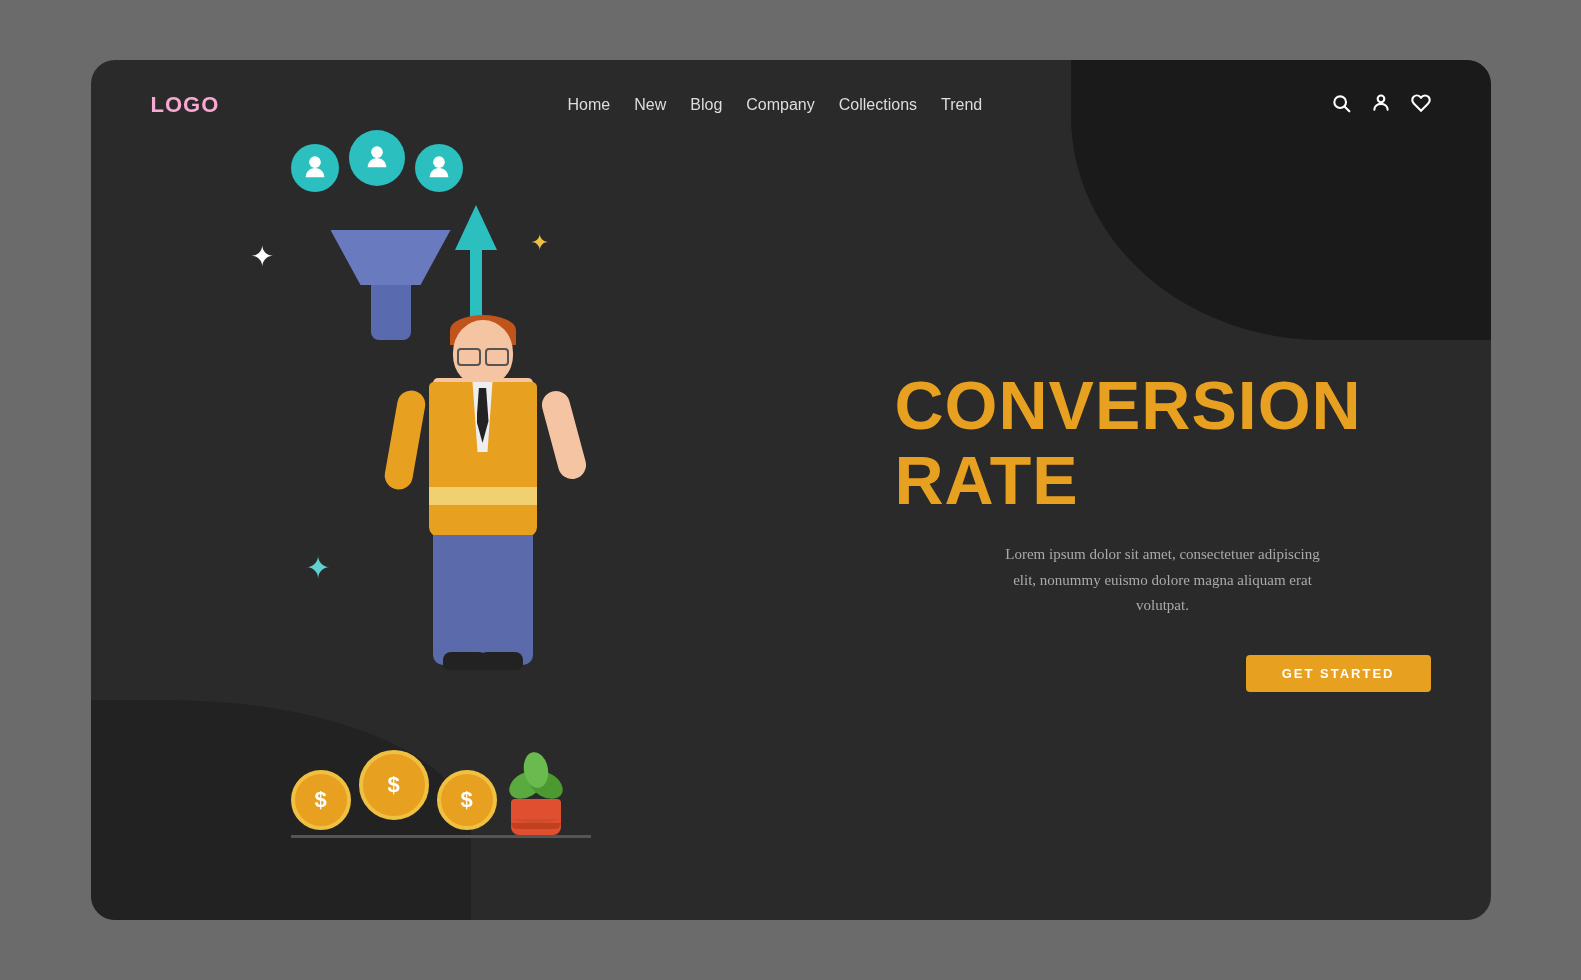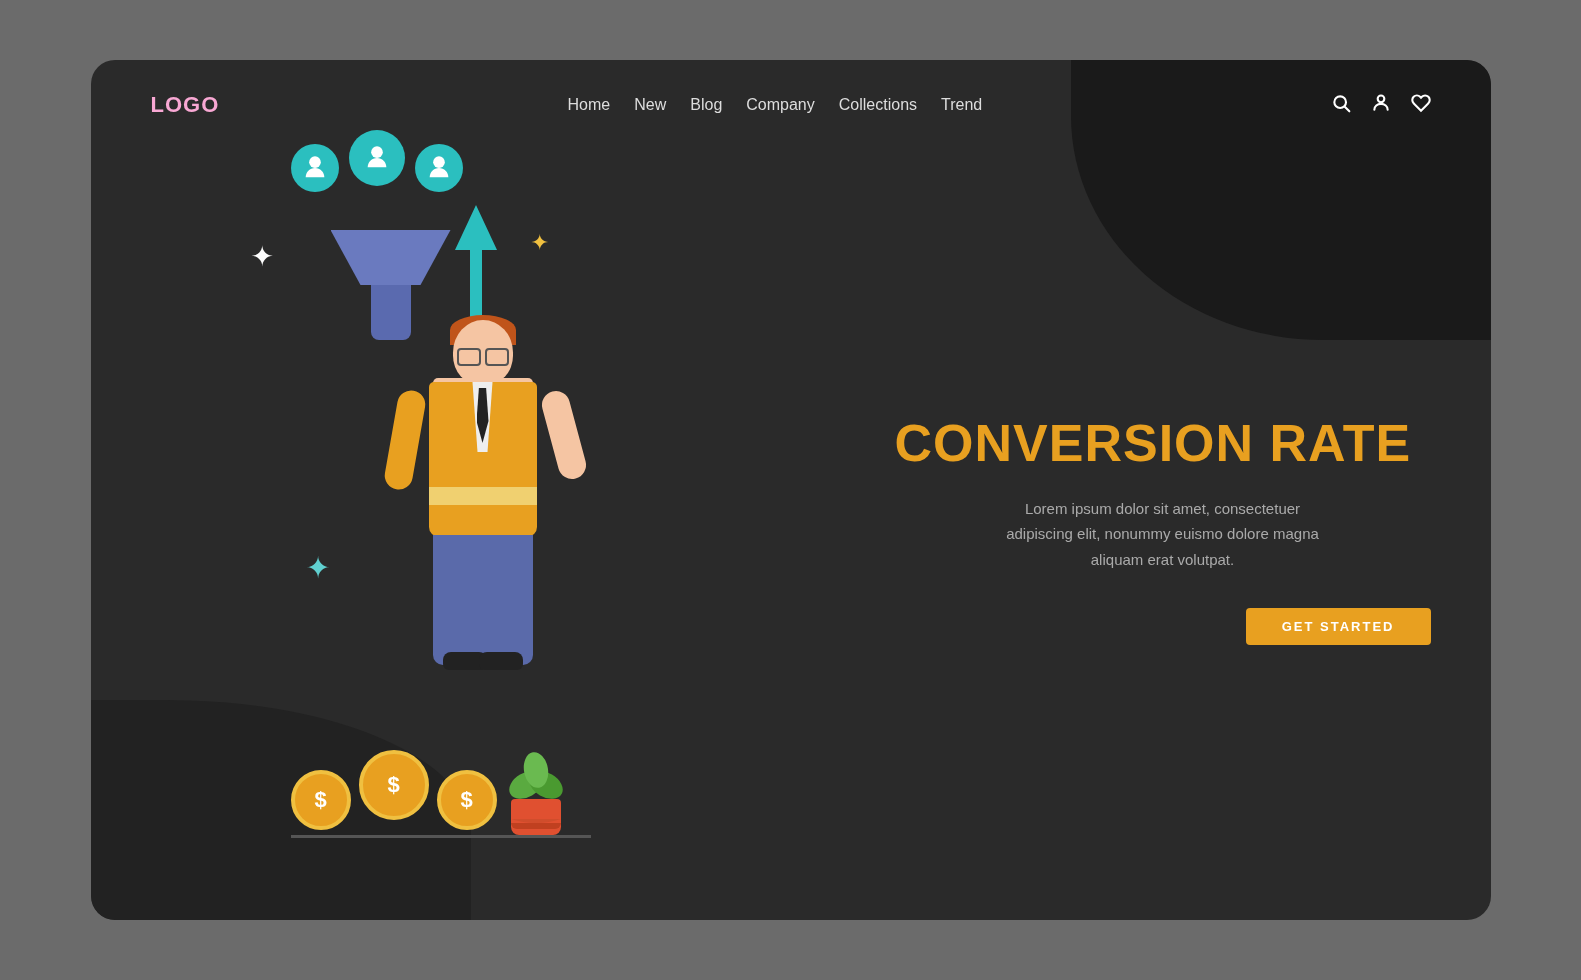--- a/index.html
+++ b/index.html
@@ -386,37 +386,38 @@
       font-size: 24px;
     }
 
     
     .right-content {
       width: 45%;
       padding-left: 40px;
       z-index: 10;
     }
     .hero-title {
-      font-size: 52px;
+      font-size: 68px;
       font-weight: 900;
       color: #e8a020;
       line-height: 1.1;
       text-transform: uppercase;
       margin-bottom: 24px;
       letter-spacing: 1px;
     }
     .hero-subtitle {
       font-size: 15px;
       color: #aaaaaa;
       line-height: 1.7;
       text-align: center;
       margin-bottom: 36px;
       max-width: 320px;
       margin-left: auto;
       margin-right: auto;
+      font-family: Liberation Serif, serif;
     }
     .cta-btn {
       display: block;
       background: #e8a020;
       color: white;
       font-size: 13px;
       font-weight: 700;
       letter-spacing: 2px;
       text-transform: uppercase;
       padding: 11px 36px;

